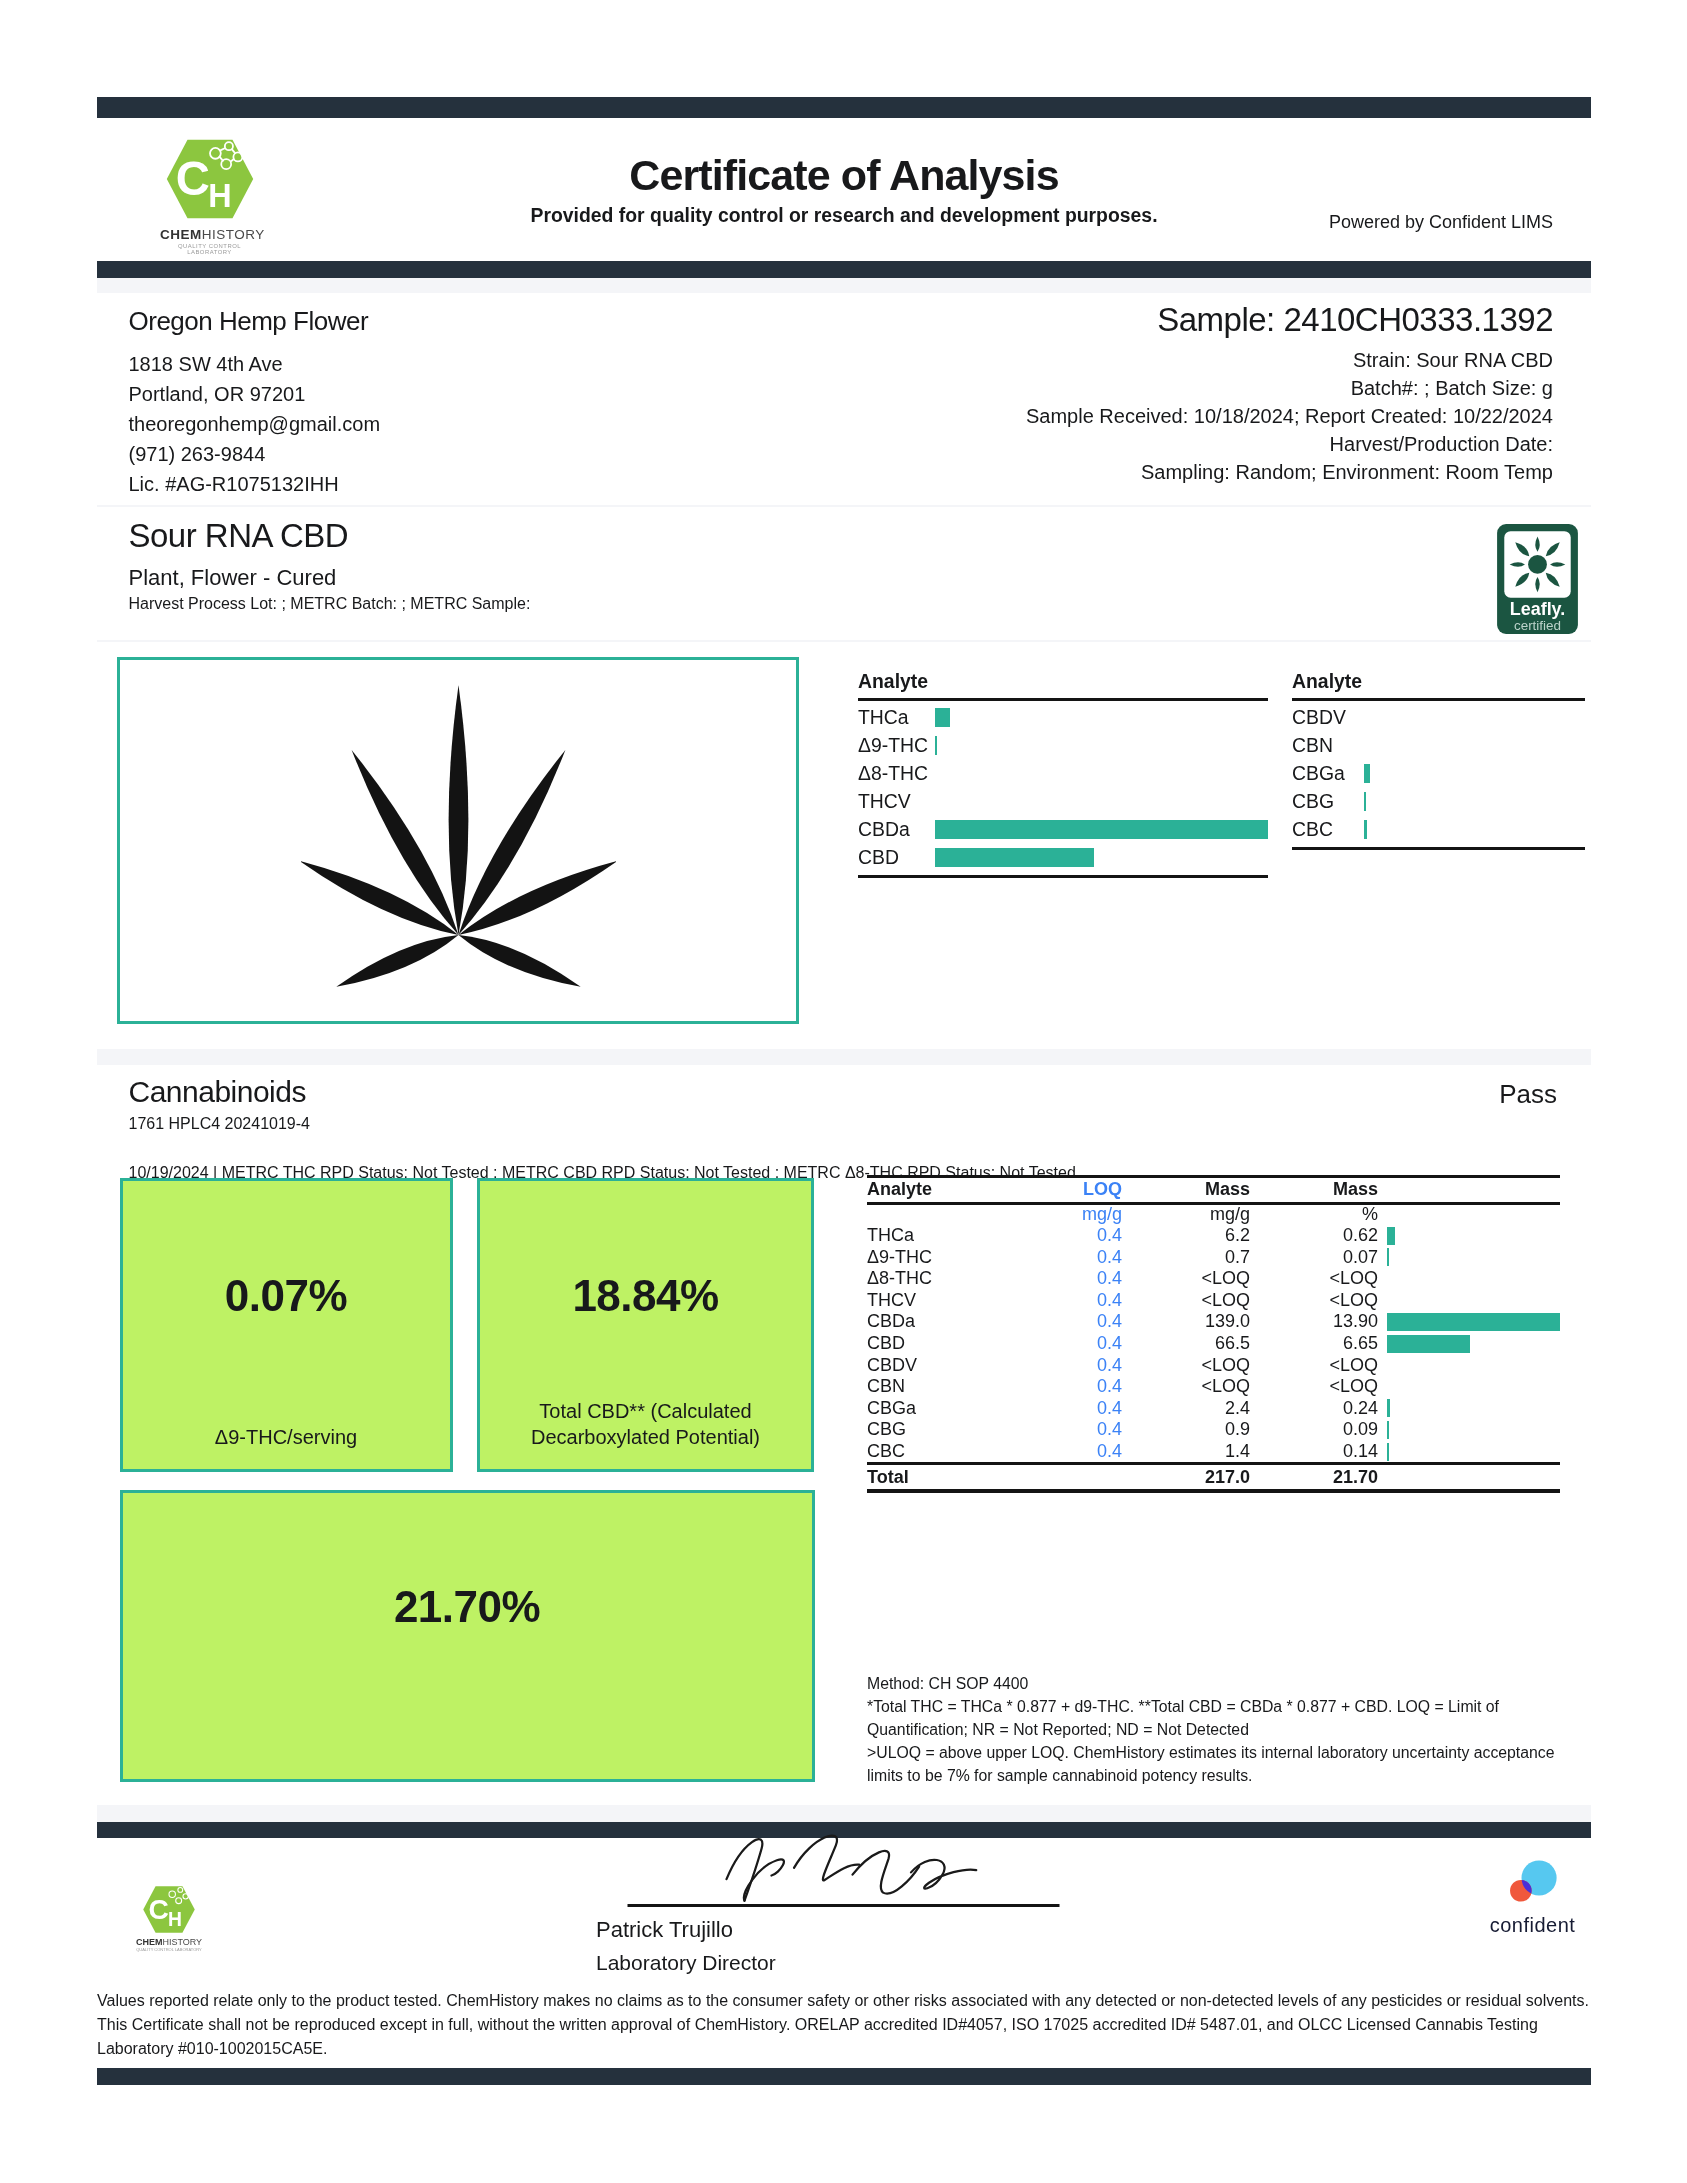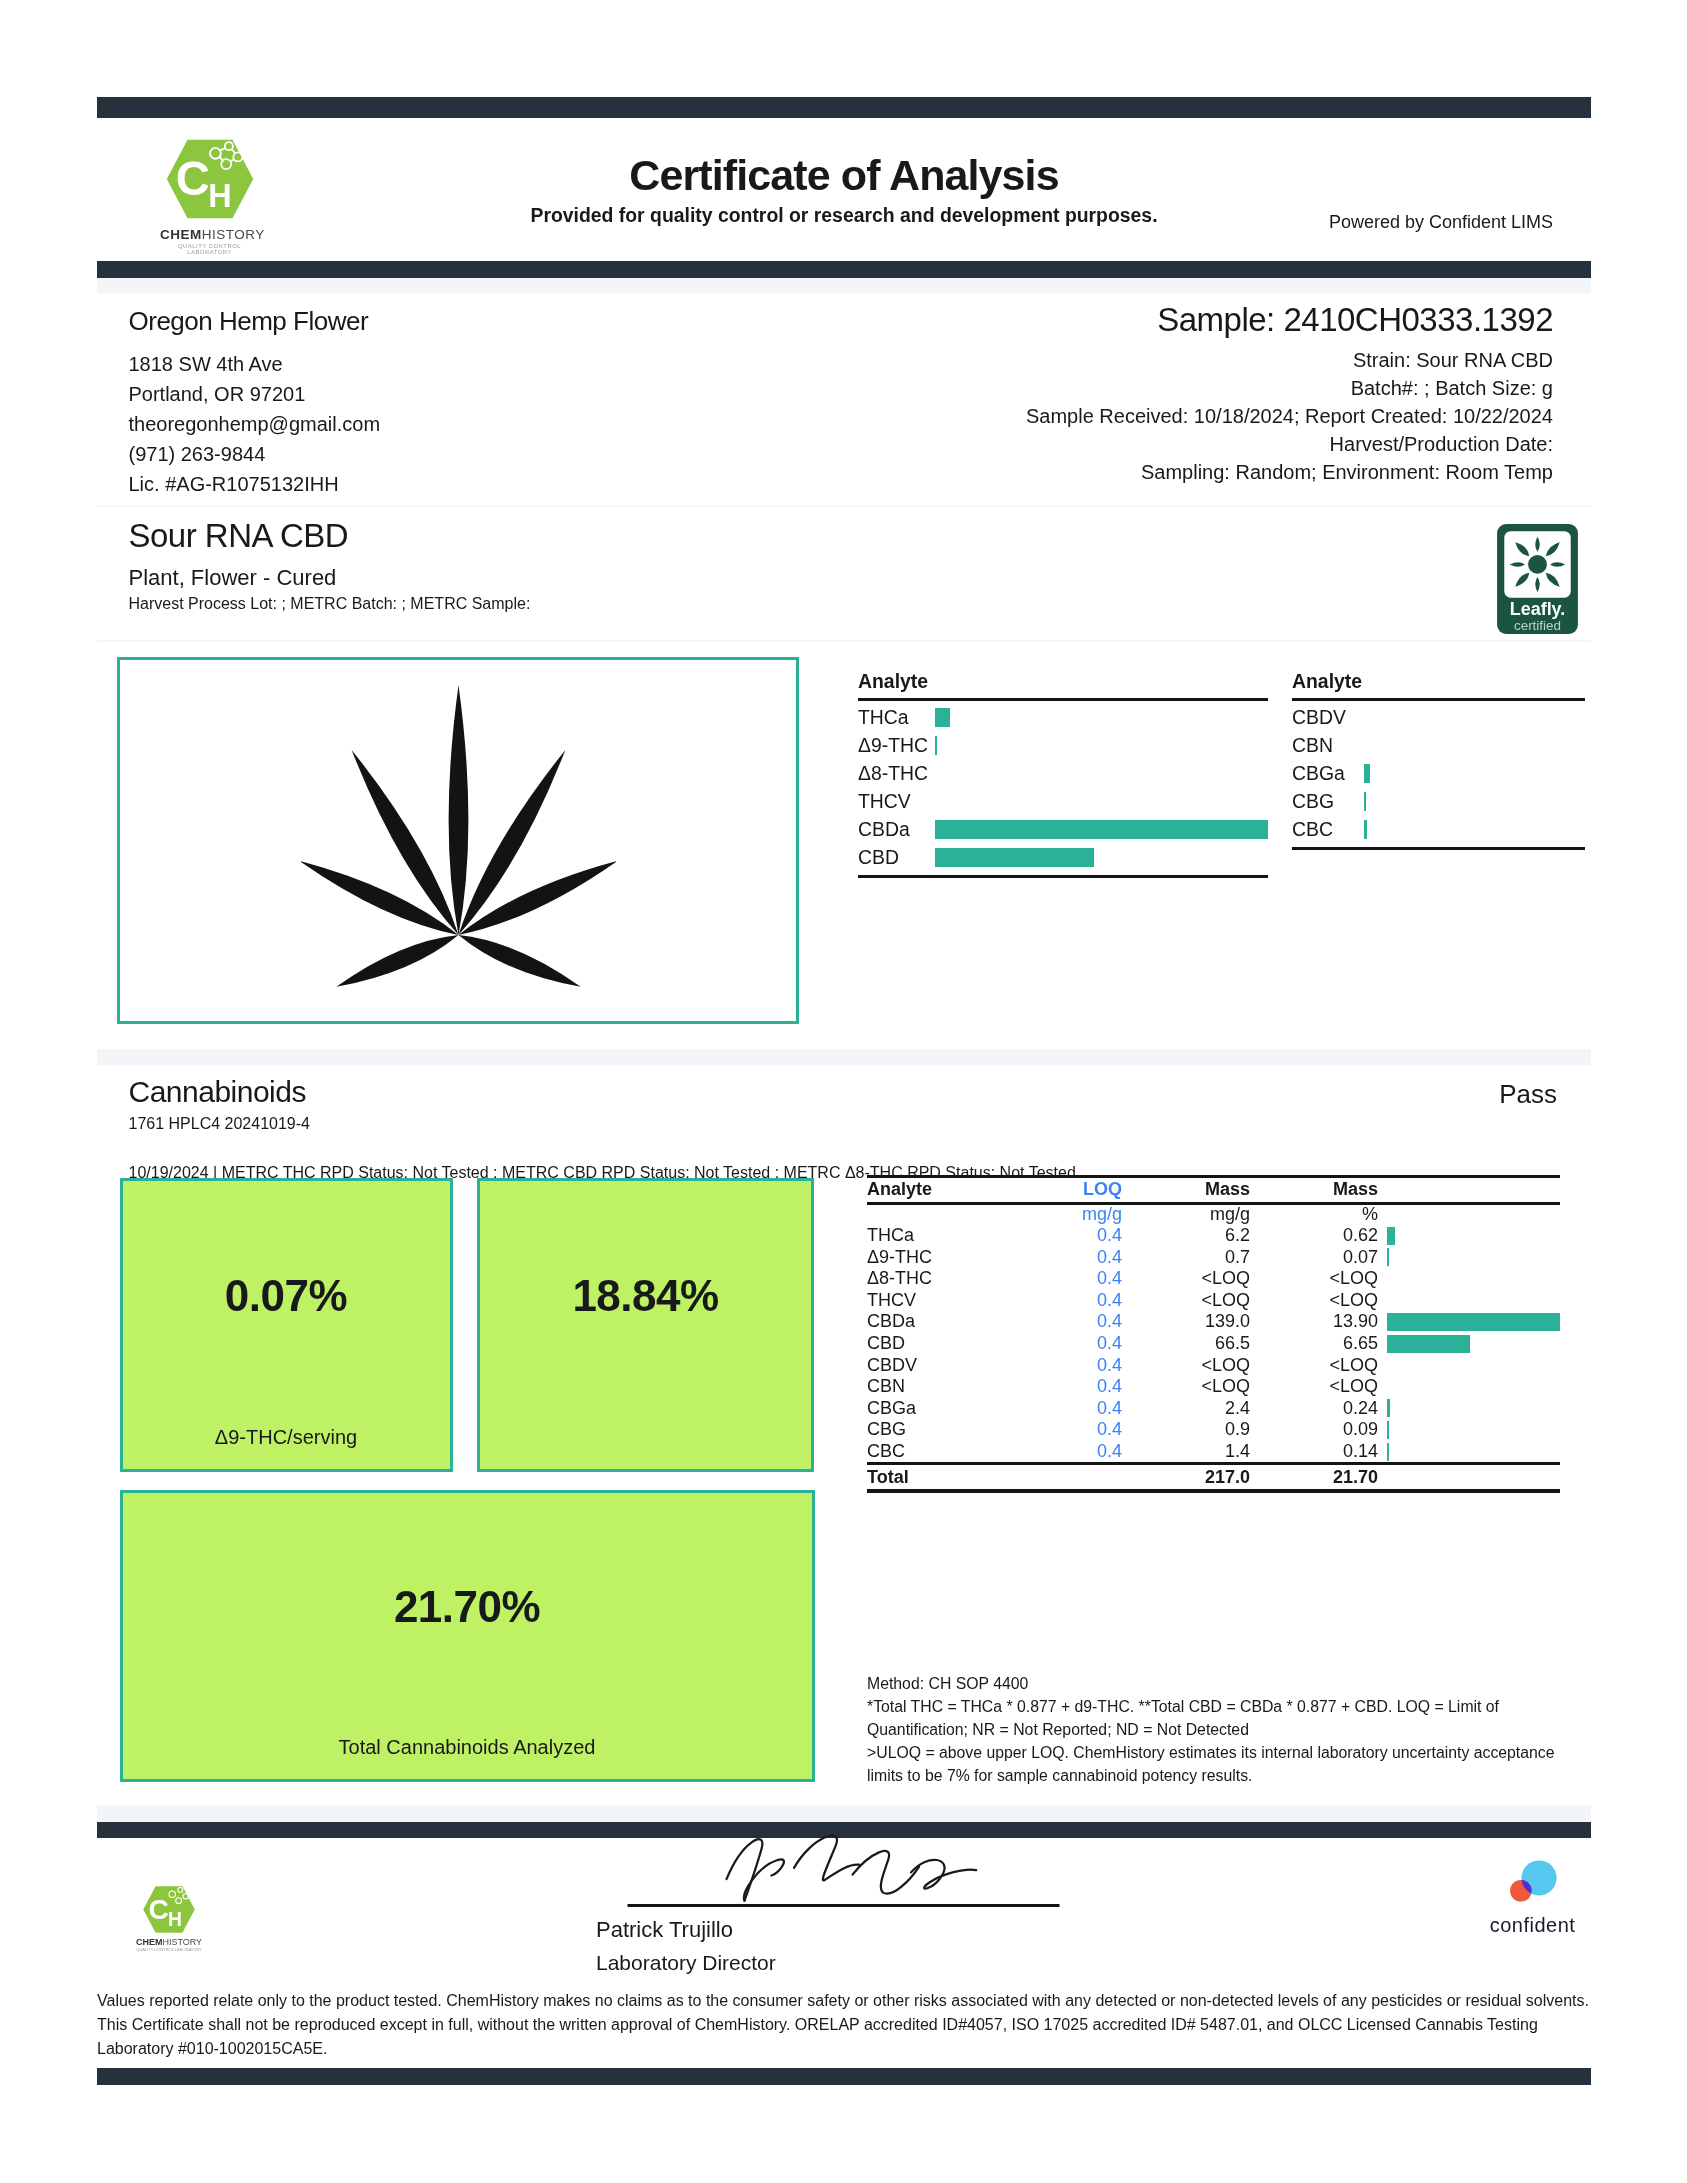--- a/index.html
+++ b/index.html
@@ -279,24 +279,24 @@
       <div class="sec-status">Pass</div>
       <div class="sec-sub1">1761 HPLC4 20241019-4</div>
       <div class="sec-sub2">10/19/2024 | METRC THC RPD Status: Not Tested ; METRC CBD RPD Status: Not Tested ; METRC Δ8-THC RPD Status: Not Tested</div>
 
       <div class="pct-box pct-box1">
         <div class="pct-value">0.07%</div>
         <div class="pct-caption">Δ9-THC/serving</div>
       </div>
       <div class="pct-box pct-box2">
         <div class="pct-value">18.84%</div>
+        <div class="pct-caption">Total CBD** (Calculated Decarboxylated Potential)</div>
       </div>
       <div class="pct-box pct-box3">
         <div class="pct-value">21.70%</div>
-        <div class="pct-caption">Total Cannabinoids Analyzed</div>
       </div>
 
       <div class="ctable">
         <div class="t-line"></div>
         <div class="t-row t-head">
           <div class="c-an">Analyte</div>
           <div class="c-loq dim">LOQ</div>
           <div class="c-m1">Mass</div>
           <div class="c-m2">Mass</div>
           <div class="c-bar"></div>

